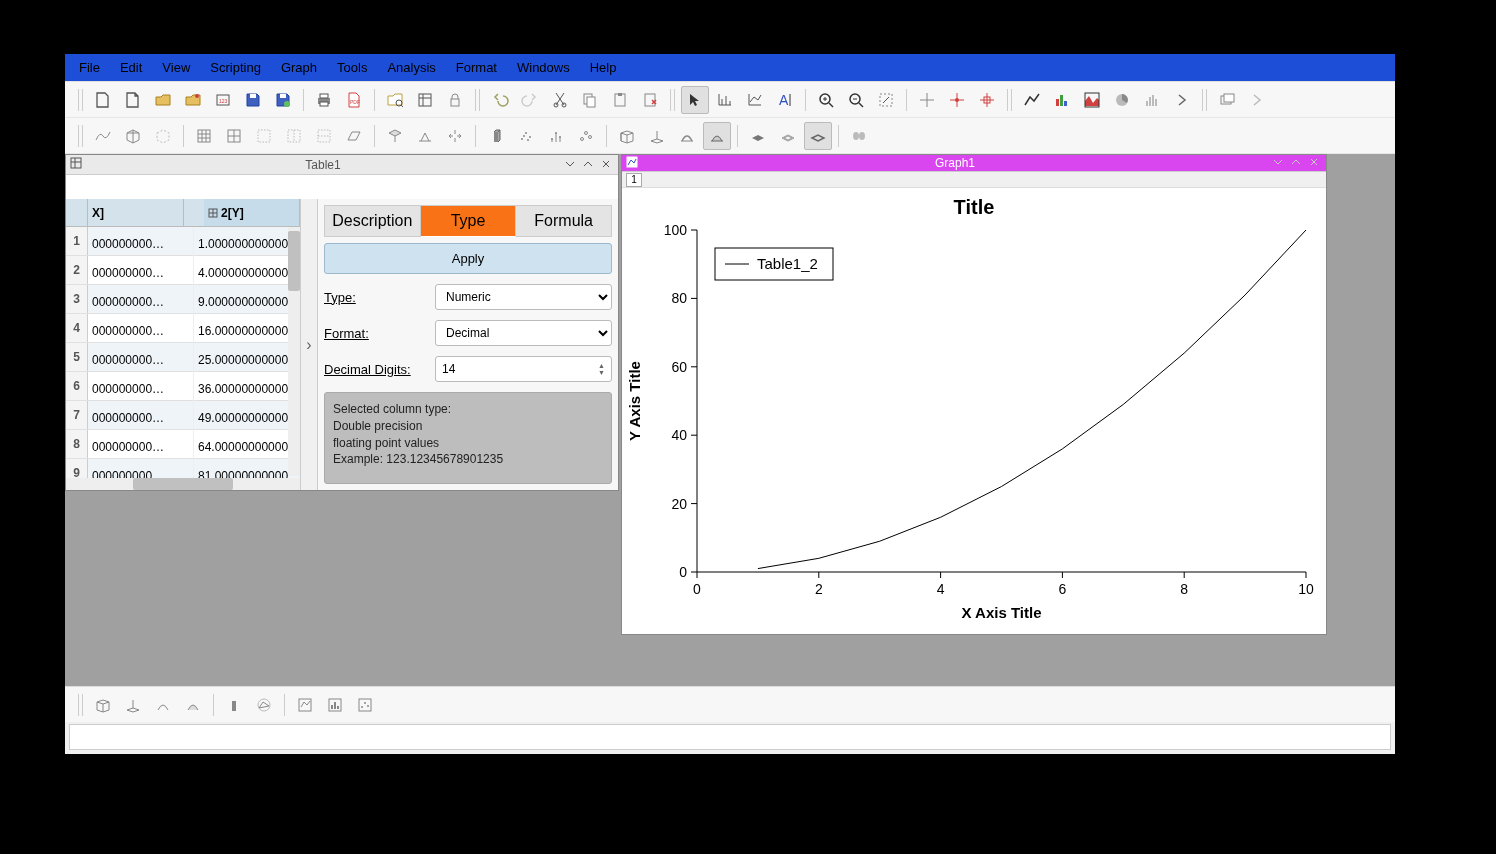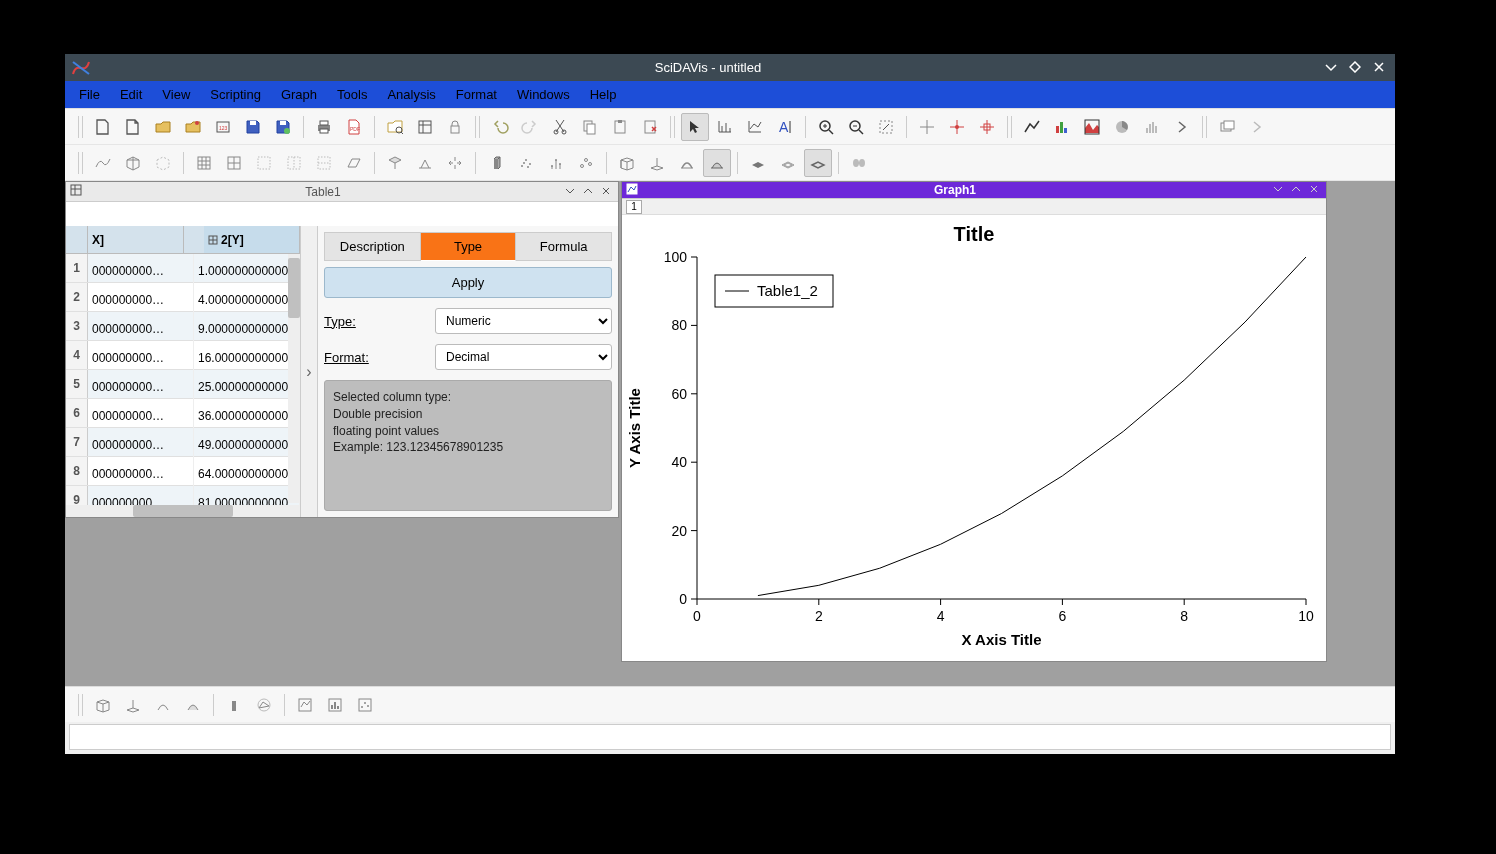--- a/index.html
+++ b/index.html
@@ -40,72 +40,54 @@
 .dt-row:nth-child(odd) { background: #eef4f8; }
 .dt-vscroll { position: absolute; right: 0; top: 28px; bottom: 14px; width: 12px; background: #eee; }
 .dt-vscroll .thumb { background: #c0c0c0; width: 100%; height: 60px; margin-top: 4px; border-radius: 2px; }
 .dt-hscroll { position: absolute; left: 0; right: 0; bottom: 0; height: 12px; background: #eee; display: flex; justify-content: center; }
 .dt-hscroll .thumb { background: #c0c0c0; height: 100%; width: 100px; border-radius: 2px; }
 
 .side-toggle { width: 18px; background: #f0f0f0; border-left: 1px solid #ccc; border-right: 1px solid #ccc; display: flex; align-items: center; justify-content: center; cursor: pointer; color: #666; }
 
 .side-panel { flex: 1; background: #f7f7f7; padding: 6px; display: flex; flex-direction: column; }
 .tabs { display: flex; margin-bottom: 6px; }
-.tab { flex: 1; padding: 6px 4px; font-size: 13px; text-align: center; background: #e4e4e4; border: 1px solid #ccc; cursor: pointer; }
+.tab { flex: 1; padding: 6px 4px; font-size: 16px; text-align: center; background: #e4e4e4; border: 1px solid #ccc; cursor: pointer; }
 .tab + .tab { border-left: none; }
 .tab.active { background: #f97316; border-bottom: 1px solid #fff; }
 .apply-btn { background: #cfe2f0; border: 1px solid #9cb8cc; border-radius: 3px; padding: 7px; text-align: center; font-size: 13px; margin-bottom: 10px; cursor: pointer; }
 .form-row { display: flex; align-items: center; margin-bottom: 10px; font-size: 13px; }
 .form-row .lbl { width: 92px; text-decoration: underline; }
 .form-row .ctrl { flex: 1; padding-left: 19px; }
 .form-row select, .form-row .spin { width: 100%; height: 26px; border: 1px solid #bbb; border-radius: 3px; background: #fff; padding: 0 6px; font-size: 12px; }
 .form-row .spin { display: flex; align-items: center; justify-content: space-between; }
 .info-box { background: #bdbdbd; border: 1px solid #aaa; border-radius: 3px; padding: 8px; font-size: 12px; color: #222; line-height: 1.4; flex: 1; }
 
 
 .sub-graph { position: absolute; left: 556px; top: 0; width: 706px; height: 481px; background: #fff; border: 1px solid #888; display: flex; flex-direction: column; }
-.sub-graph .sub-title { background: #6d28d9; color: #fff; font-weight: bold; }
+.sub-graph .sub-title { background: #d946ef; color: #fff; }
 .graph-toolbar { height: 18px; background: #f0f0f0; display: flex; align-items: center; padding: 0 4px; border-bottom: 1px solid #ddd; }
 .layer-badge { background: #fff; border: 1px solid #aaa; width: 16px; height: 14px; font-size: 10px; display: flex; align-items: center; justify-content: center; }
 .graph-canvas { flex: 1; background: #fff; position: relative; }
 
 .bottom-toolbar { height: 36px; background: #f7f7f7; display: flex; align-items: center; padding: 0 8px; border-top: 1px solid #ddd; }
 .statusbar { height: 26px; background: #fff; border: 1px solid #ccc; margin: 2px 4px 4px 4px; }
 
 
 .axis-label { font-size: 15px; font-weight: bold; }
 .tick-label { font-size: 14px; }
 .chart-title { font-size: 20px; font-weight: bold; }
 .legend-text { font-size: 15px; }
 
 .icon-svg { width: 18px; height: 18px; }
 </style>
 </head>
 <body>
 
 <div class="app-window">
 
-  <div class="titlebar">
-    <span class="app-icon">
-      <svg viewBox="0 0 20 20">
-          <path d="M2 16 C 6 2, 14 18, 18 4" stroke="#e04040" stroke-width="2" fill="none"></path>
-          <path d="M2 4 L 18 16" stroke="#4080e0" stroke-width="2"></path>
-        </svg>
-    </span>
-    <span class="title-text">SciDAVis - untitled</span>
-    <span class="win-ctrl"><svg width="12" height="12" viewBox="0 0 12 12">
-          <path d="M1 4 L6 9 L11 4" stroke="#fff" stroke-width="1.5" fill="none"></path>
-        </svg></span>
-    <span class="win-ctrl"><svg width="12" height="12" viewBox="0 0 12 12">
-          <path d="M6 1 L11 6 L6 11 L1 6 Z" stroke="#fff" stroke-width="1.5" fill="none"></path>
-        </svg></span>
-    <span class="win-ctrl"><svg width="12" height="12" viewBox="0 0 12 12">
-          <path d="M2 2 L10 10 M10 2 L2 10" stroke="#fff" stroke-width="1.5"></path>
-        </svg></span>
-  </div>
 
   <div class="menubar">
     <span class="menu-item">File</span>
     <span class="menu-item">Edit</span>
     <span class="menu-item">View</span>
     <span class="menu-item">Scripting</span>
     <span class="menu-item">Graph</span>
     <span class="menu-item">Tools</span>
     <span class="menu-item">Analysis</span>
     <span class="menu-item">Format</span>
@@ -607,20 +589,32 @@
             <div class="tab">Formula</div>
           </div>
           <div class="apply-btn">Apply</div>
           <div class="form-row">
             <span class="lbl">Type:</span>
             <div class="ctrl"><select><option>Numeric</option></select></div>
           </div>
           <div class="form-row">
             <span class="lbl">Format:</span>
             <div class="ctrl"><select><option>Decimal</option></select></div>
+          </div>
+          <div class="form-row">
+            <span class="lbl">Decimal Digits:</span>
+            <div class="ctrl">
+              <div class="spin">
+                <span>14</span>
+                <span style="display:flex;flex-direction:column;font-size:7px;line-height:7px;color:#666;cursor:pointer">
+                    <span>▲</span>
+                    <span>▼</span>
+                  </span>
+              </div>
+            </div>
           </div>
           <div class="info-box">
             <div>Selected column type:</div>
             <div>Double precision</div>
             <div>floating point values</div>
             <div>Example: 123.12345678901235</div>
           </div>
         </div>
       </div>
     </div>

